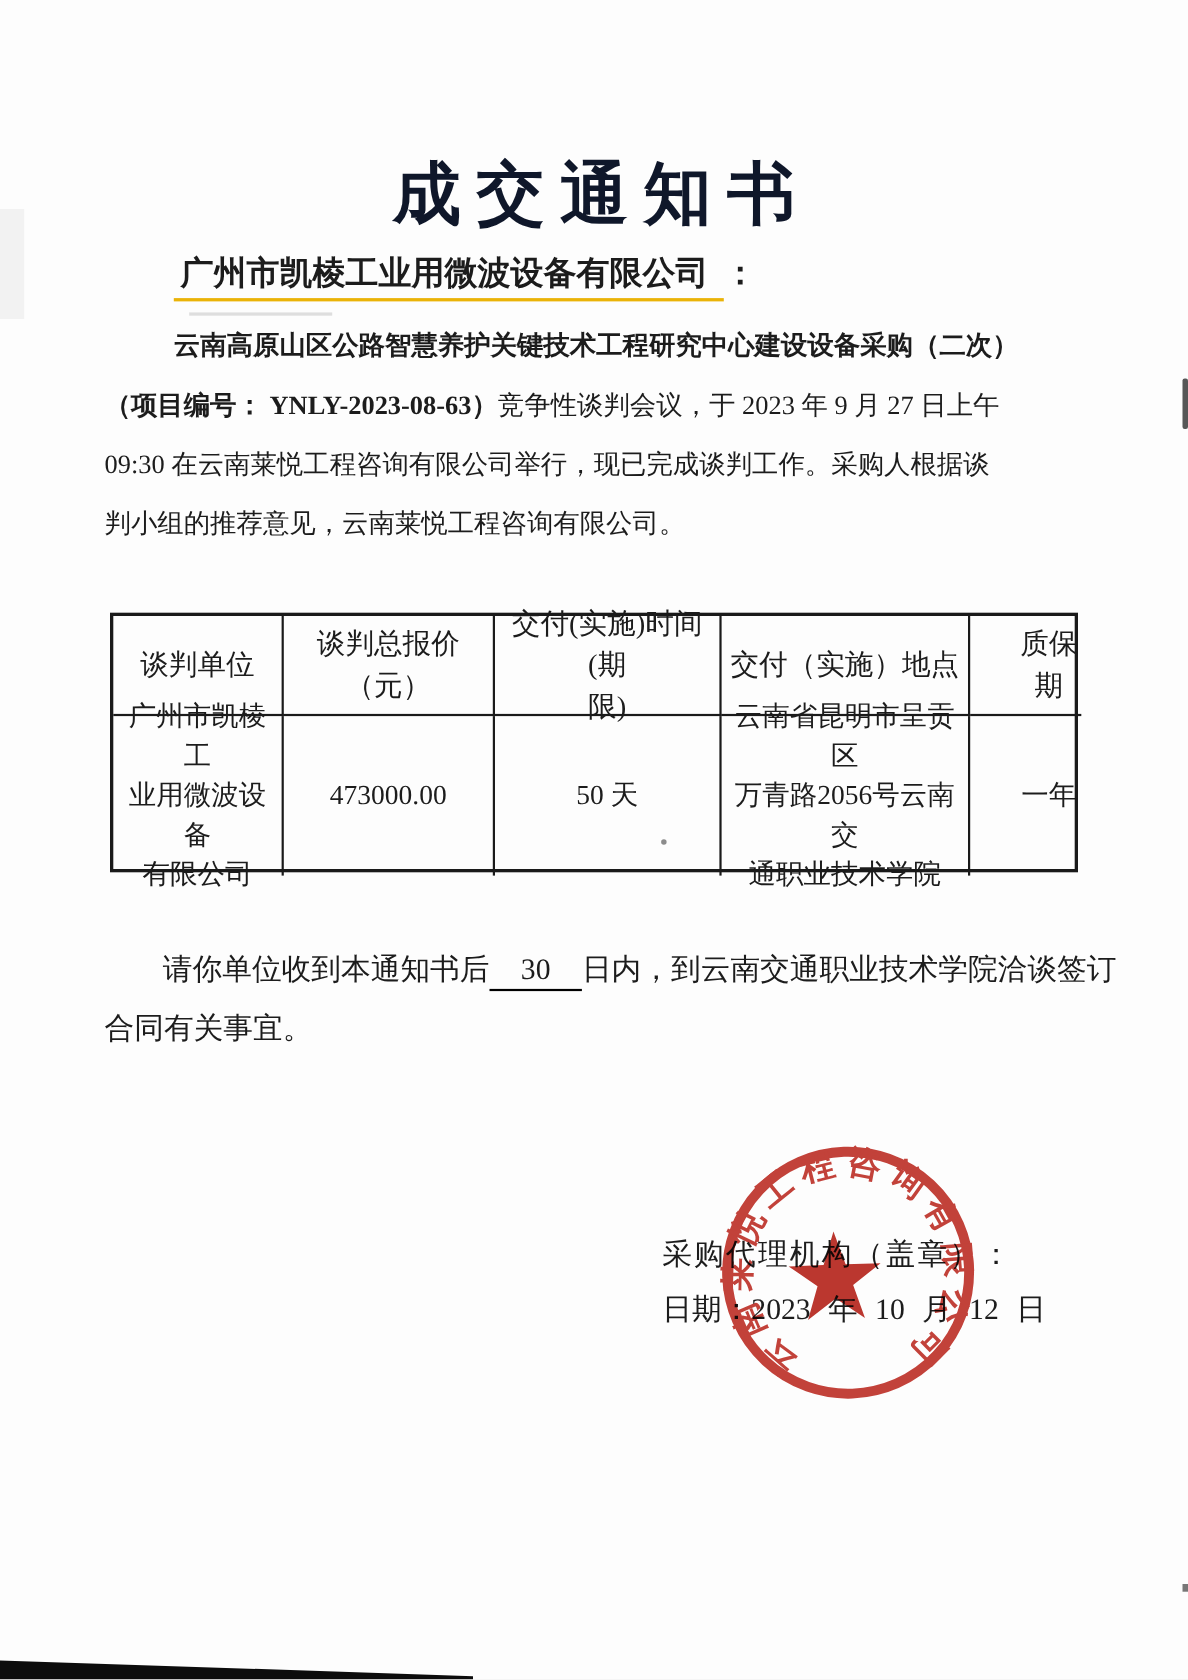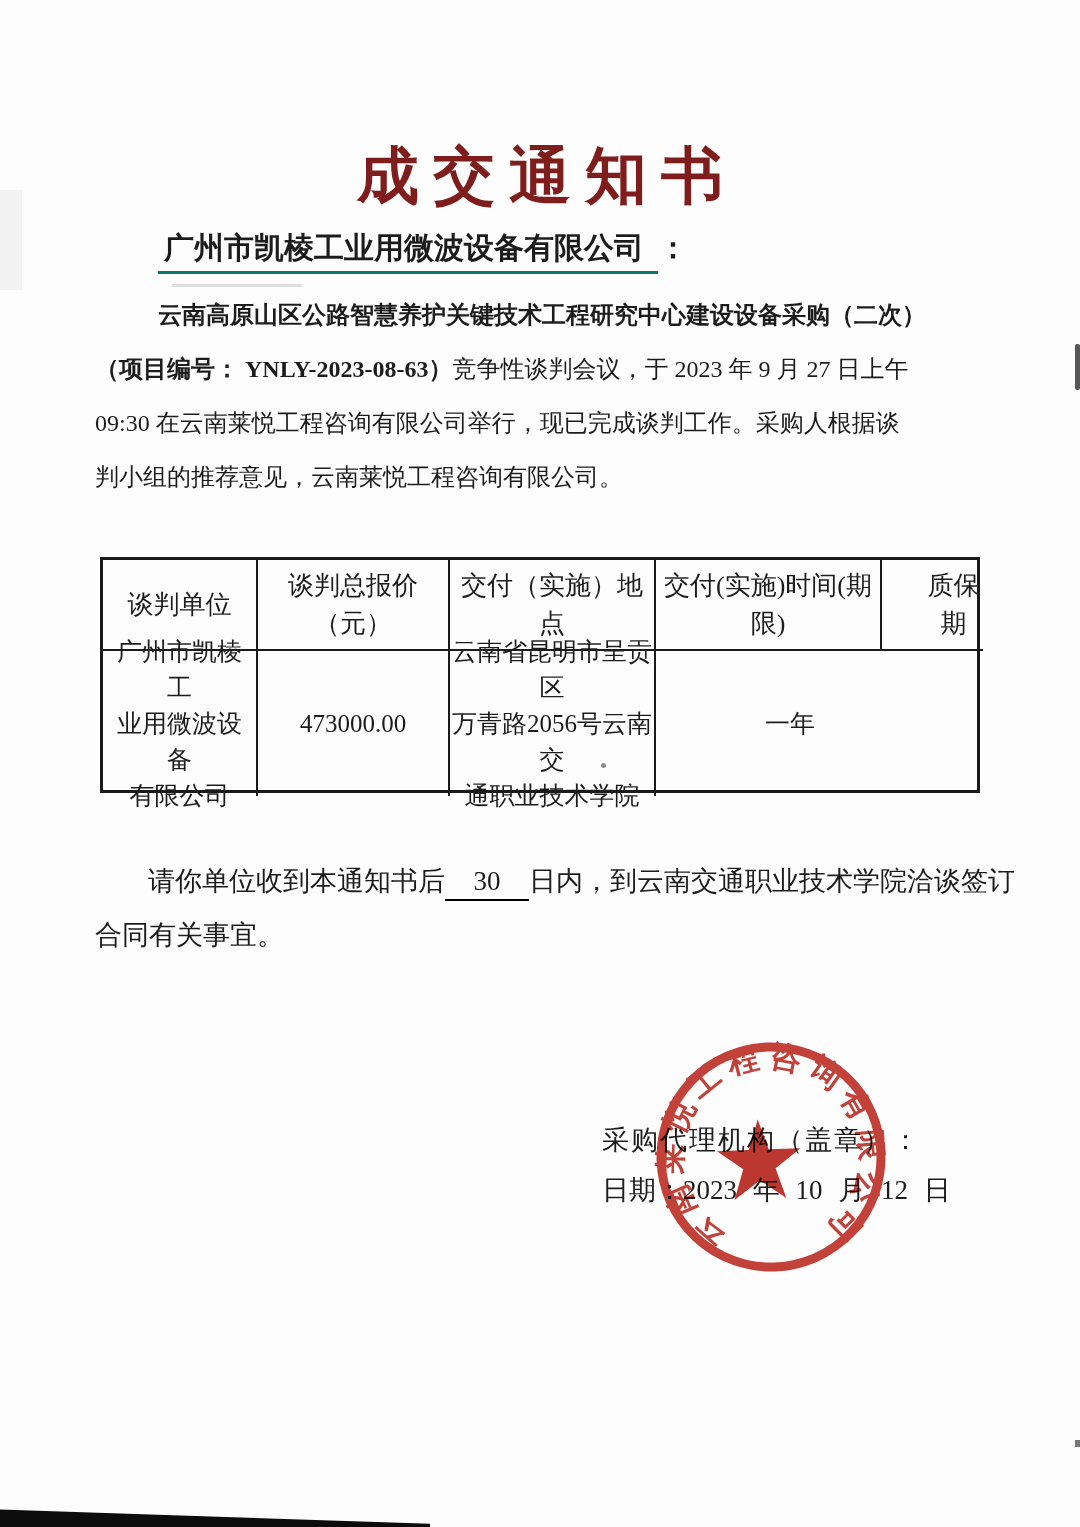--- a/index.html
+++ b/index.html
@@ -9,29 +9,29 @@
     background:#fdfdfd;
     overflow:hidden;
     font-family:"Liberation Serif","DejaVu Serif",serif;
     color:#1c1c1c;
   }
   .title{
     position:absolute;left:0;right:0;top:134px;
     text-align:center;
     font-size:62px;font-weight:bold;
     letter-spacing:14px;text-indent:14px;
-    color:#7f1d1d;
+    color:#0f172a;
   }
   .addressee{
     position:absolute;left:158px;top:228px;
     font-size:30px;font-weight:bold;white-space:nowrap;
   }
   .addressee .uline{
     display:inline-block;
-    border-bottom:3px solid #0f766e;
+    border-bottom:3px solid #eab308;
     padding:0 14px 2px 6px;
   }
   .ghost-line{
     position:absolute;left:172px;top:284px;width:130px;height:3px;
     background:#c9c9c9;opacity:.6;
   }
   .bodyline{
     position:absolute;left:95px;width:895px;
     font-size:24px;line-height:34px;white-space:nowrap;
   }
@@ -124,29 +124,30 @@
 
   <div class="bodyline b1">云南高原山区公路智慧养护关键技术工程研究中心建设设备采购（二次）</div>
   <div class="bodyline b2"><span class="bold">（项目编号： YNLY-2023-08-63）</span><span>竞争性谈判会议，于 2023 年 9 月 27 日上午</span></div>
   <div class="bodyline b3">09:30 在云南莱悦工程咨询有限公司举行，现已完成谈判工作。采购人根据谈</div>
   <div class="bodyline b4">判小组的推荐意见，云南莱悦工程咨询有限公司。</div>
 
   <div class="doc-table">
     <div class="cell head">谈判单位</div>
     <div class="cell head">谈判总报价
 （元）</div>
-    <div class="cell head">交付（实施）地点</div>
     <div class="cell head">交付(实施)时间(期
 限)</div>
+    <div class="cell head">交付（实施）地点</div>
     <div class="cell head lastcol">质保期</div>
 
     <div class="cell lastrow">广州市凯棱工
 业用微波设备
 有限公司</div>
     <div class="cell lastrow">473000.00</div>
+    <div class="cell lastrow">50 天</div>
     <div class="cell lastrow">云南省昆明市呈贡区
 万青路2056号云南交
 通职业技术学院</div>
     <div class="cell lastrow lastcol">一年</div>
   </div>
 
   <div class="dot-noise"></div>
 
   <div class="noticeline n1"><span>请你单位收到本通知书后</span><span class="blank">30</span><span>日内，到云南交通职业技术学院洽谈签订</span></div>
   <div class="noticeline n2">合同有关事宜。</div>

